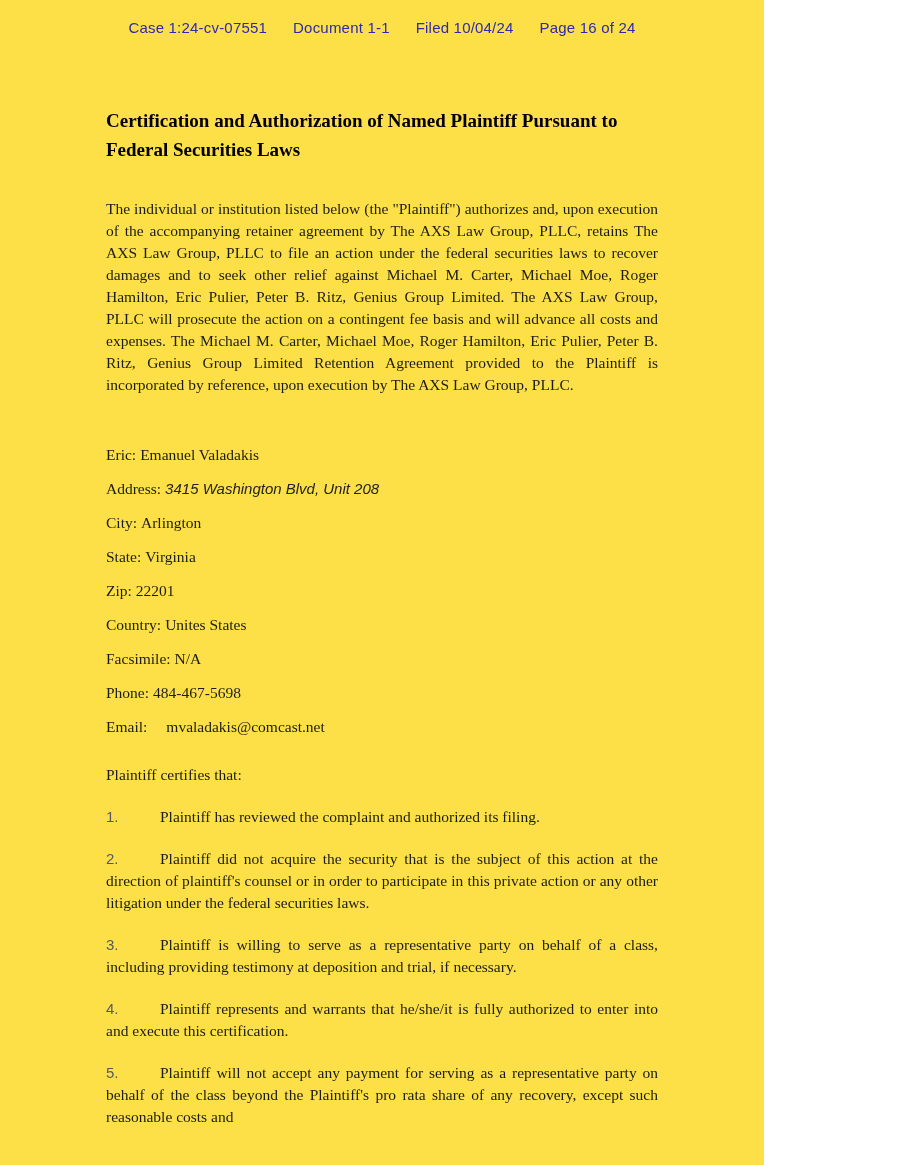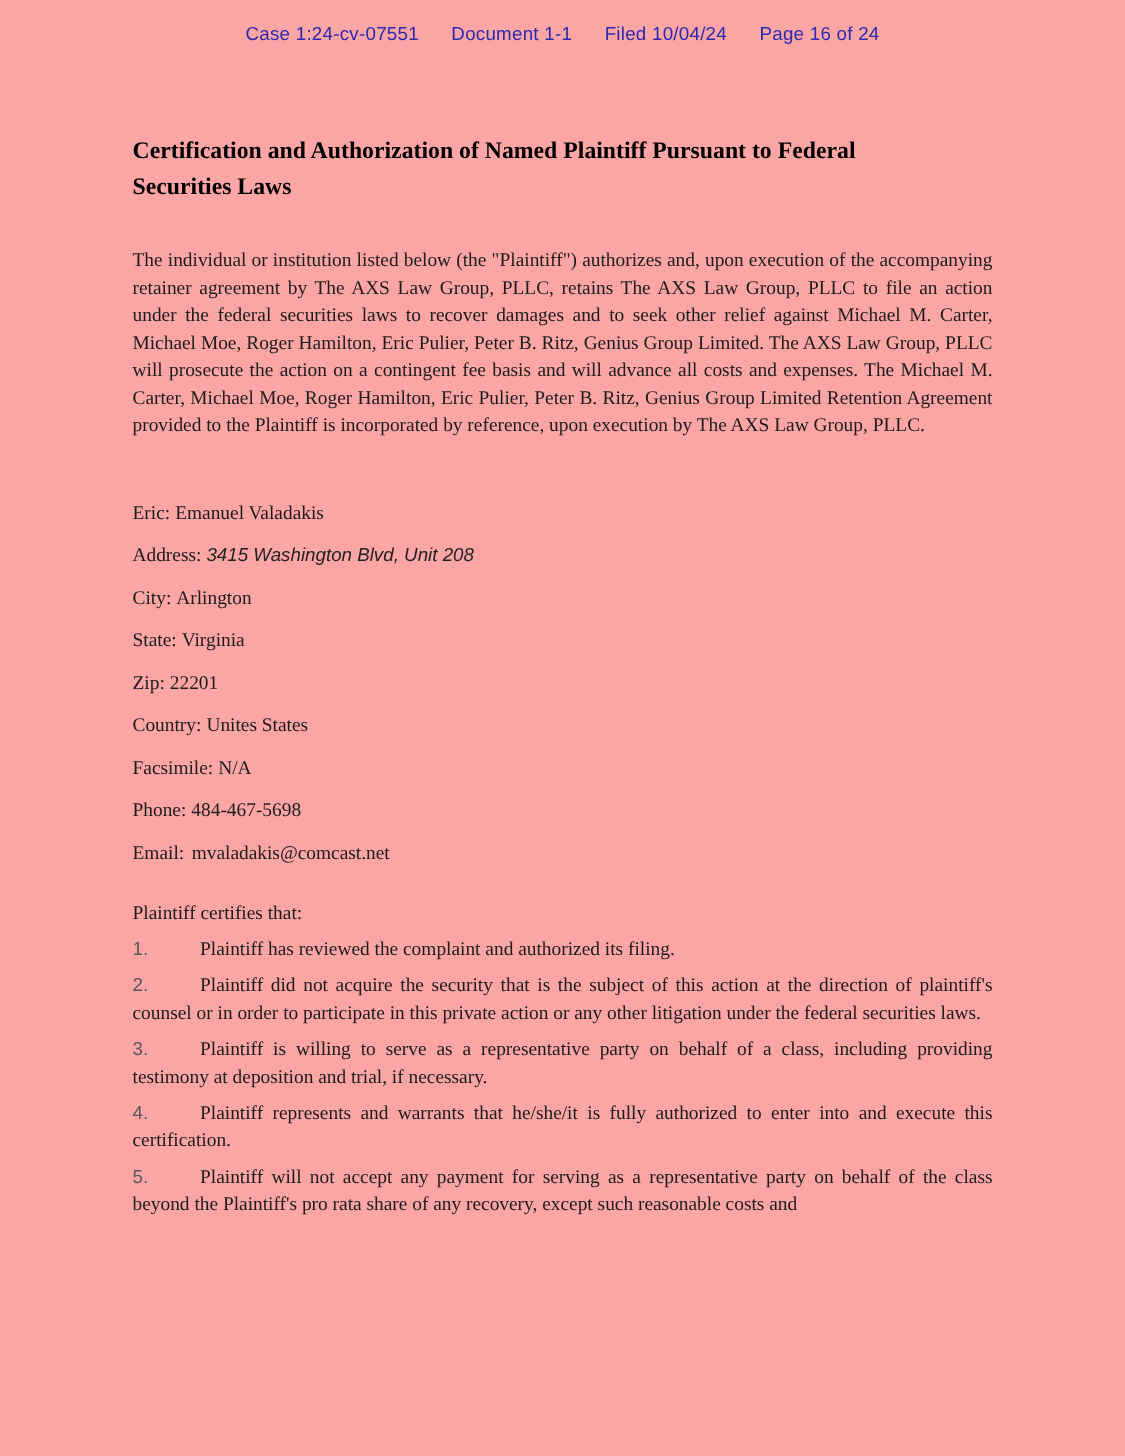--- a/index.html
+++ b/index.html
@@ -5,23 +5,23 @@
   * { margin: 0; padding: 0; box-sizing: border-box; }
   html, body { background: #ffffff; }
   body {
     width: 900px;
     height: 1165px;
     font-family: "Liberation Serif", serif;
     color: #1c1c1c;
     overflow: hidden;
   }
   .page {
-    width: 900px;
+    width: 764px;
     height: 1165px;
-    background: #fca5a5;
+    background: #fde047;
     position: relative;
   }
   
   .stamp {
     padding-top: 19px;
     display: flex;
     justify-content: center;
     gap: 26px;
     font-family: "Liberation Sans", sans-serif;
     font-size: 15px;
@@ -55,28 +55,28 @@
     margin-bottom: 12px;
     color: #1c1c1c;
   }
   .field .value { margin-left: 4px; }
   .field .value.sans {
     font-family: "Liberation Sans", sans-serif;
     font-size: 15px;
     color: #222222;
     font-style: italic;
   }
-  .field.email-field .value { margin-left: 6px; }
+  .field.email-field .value { margin-left: 19px; }
   .cert-lead {
     margin-top: 26px;
     font-size: 15.5px;
     line-height: 22px;
   }
   .cert-item {
-    margin-top: 7px;
+    margin-top: 20px;
     font-size: 15.5px;
     line-height: 22px;
     text-align: justify;
   }
   .cert-item .num {
     display: inline-block;
     width: 54px;
     font-family: "Liberation Sans", sans-serif;
     font-size: 15px;
     color: #58595b;

